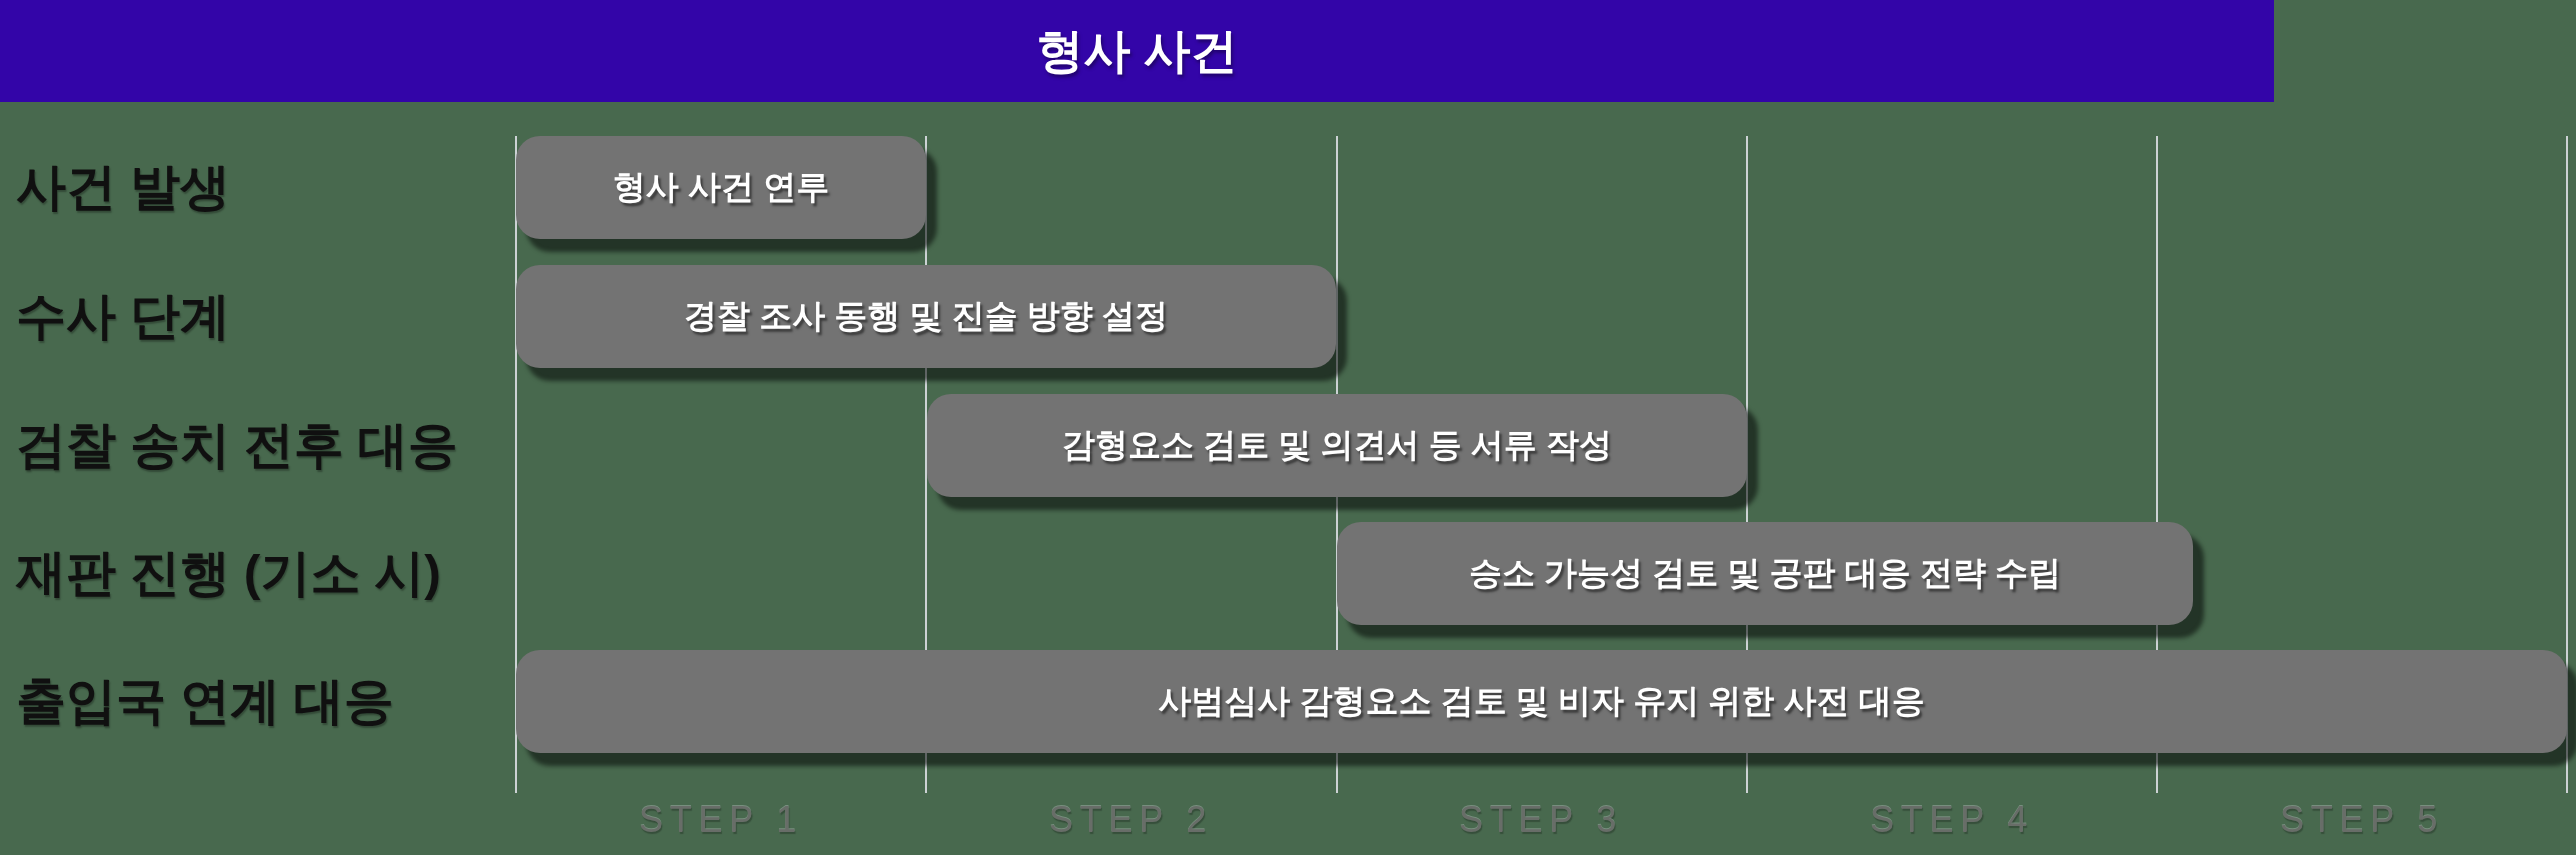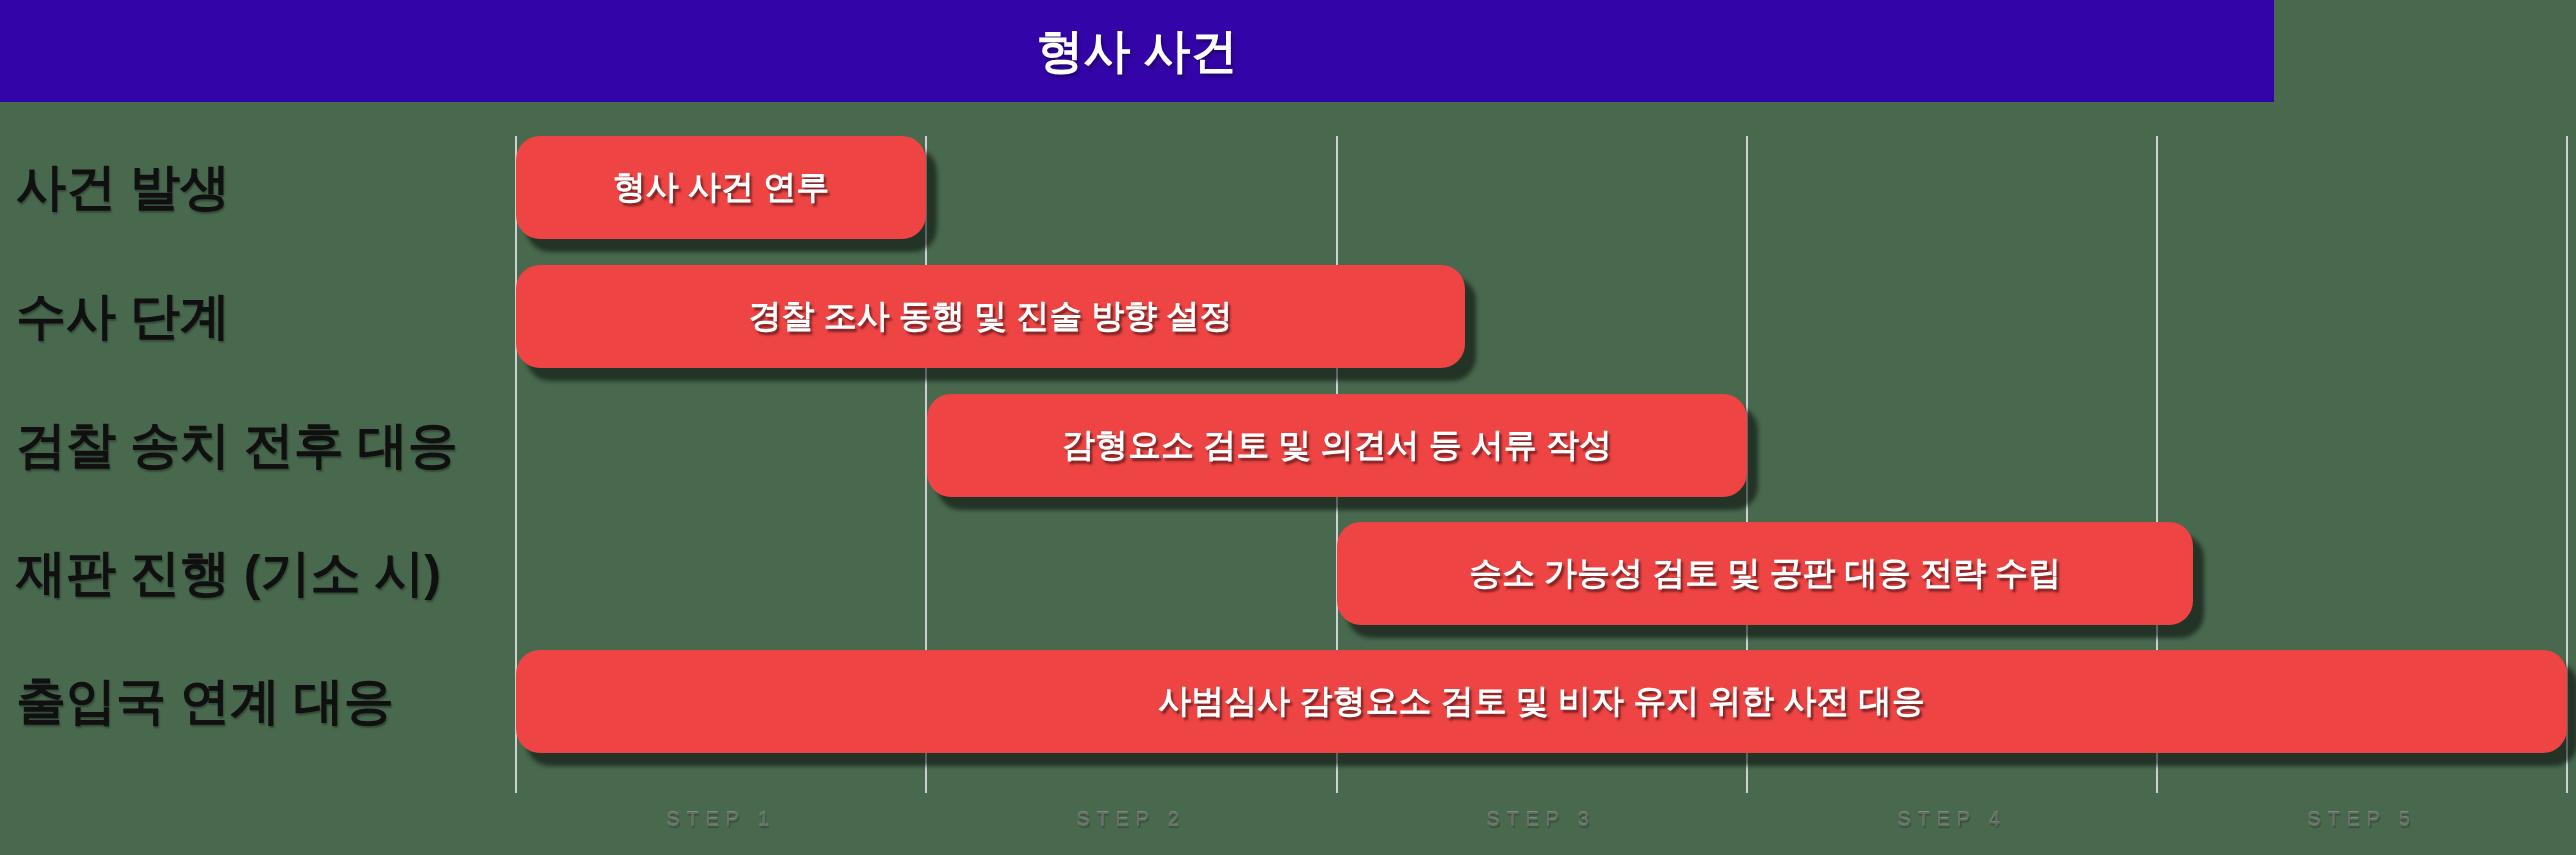--- a/index.html
+++ b/index.html
@@ -31,21 +31,21 @@
   .grid-line {
     position: absolute;
     top: 136px;
     width: 2.3px;
     height: 657px;
     background: #CCD2D4;
   }
   .task-bar {
     position: absolute;
     height: 103px;
-    background: #ef4444;
+    background: #737373;
     border-radius: 24px;
     box-shadow: 10.3px 12.6px 4.6px rgba(6,9,7,0.55);
     display: flex; align-items: center; justify-content: center;
     padding: 0 9px;
     box-sizing: border-box;
   }
   .task-bar-label {
     color: #FFFFFF;
     font-size: 33px;
     font-weight: bold;
@@ -64,21 +64,21 @@
     white-space: nowrap;
     text-shadow: 1.1px 1.7px 1.7px rgba(0,0,0,0.3);
   }
   .step-label {
     position: absolute;
     top: 799px;
     width: 262px;
     height: 41px;
     display: flex; align-items: center; justify-content: center;
     color: #686D68;
-    font-size: 20px;
+    font-size: 36px;
     font-weight: normal;
     letter-spacing: 6.8px;
     white-space: nowrap;
     text-shadow: 0px -1.1px 0.6px rgba(210,215,218,0.35), 1.1px 1.7px 1.1px rgba(0,0,0,0.25);
   }
 </style>
 </head>
 <body>
 
 <div class="canvas">
@@ -96,21 +96,21 @@
 
   <div class="row-label" style="top: 136px;">사건 발생</div>
   <div class="row-label" style="top: 265px;">수사 단계</div>
   <div class="row-label" style="top: 394px;">검찰 송치 전후 대응</div>
   <div class="row-label" style="top: 522px;">재판 진행 (기소 시)</div>
   <div class="row-label" style="top: 650px;">출입국 연계 대응</div>
 
   <div class="task-bar" style="left: 516px;  top: 136px;  width: 410px;">
     <span class="task-bar-label">형사 사건 연루</span>
   </div>
-  <div class="task-bar" style="left: 516px;  top: 265px;  width: 949px;">
+  <div class="task-bar" style="left: 516px;  top: 265px;  width: 820px;">
     <span class="task-bar-label">경찰 조사 동행 및 진술 방향 설정</span>
   </div>
   <div class="task-bar" style="left: 927px; top: 394px;  width: 820px; justify-content: center;">
     <span class="task-bar-label">감형요소 검토 및 의견서 등 서류 작성</span>
   </div>
   <div class="task-bar" style="left: 1337px; top: 522px;  width: 856px;">
     <span class="task-bar-label">승소 가능성 검토 및 공판 대응 전략 수립</span>
   </div>
   <div class="task-bar" style="left: 516px;  top: 650px; width: 2051px;">
     <span class="task-bar-label">사범심사 감형요소 검토 및 비자 유지 위한 사전 대응</span>

